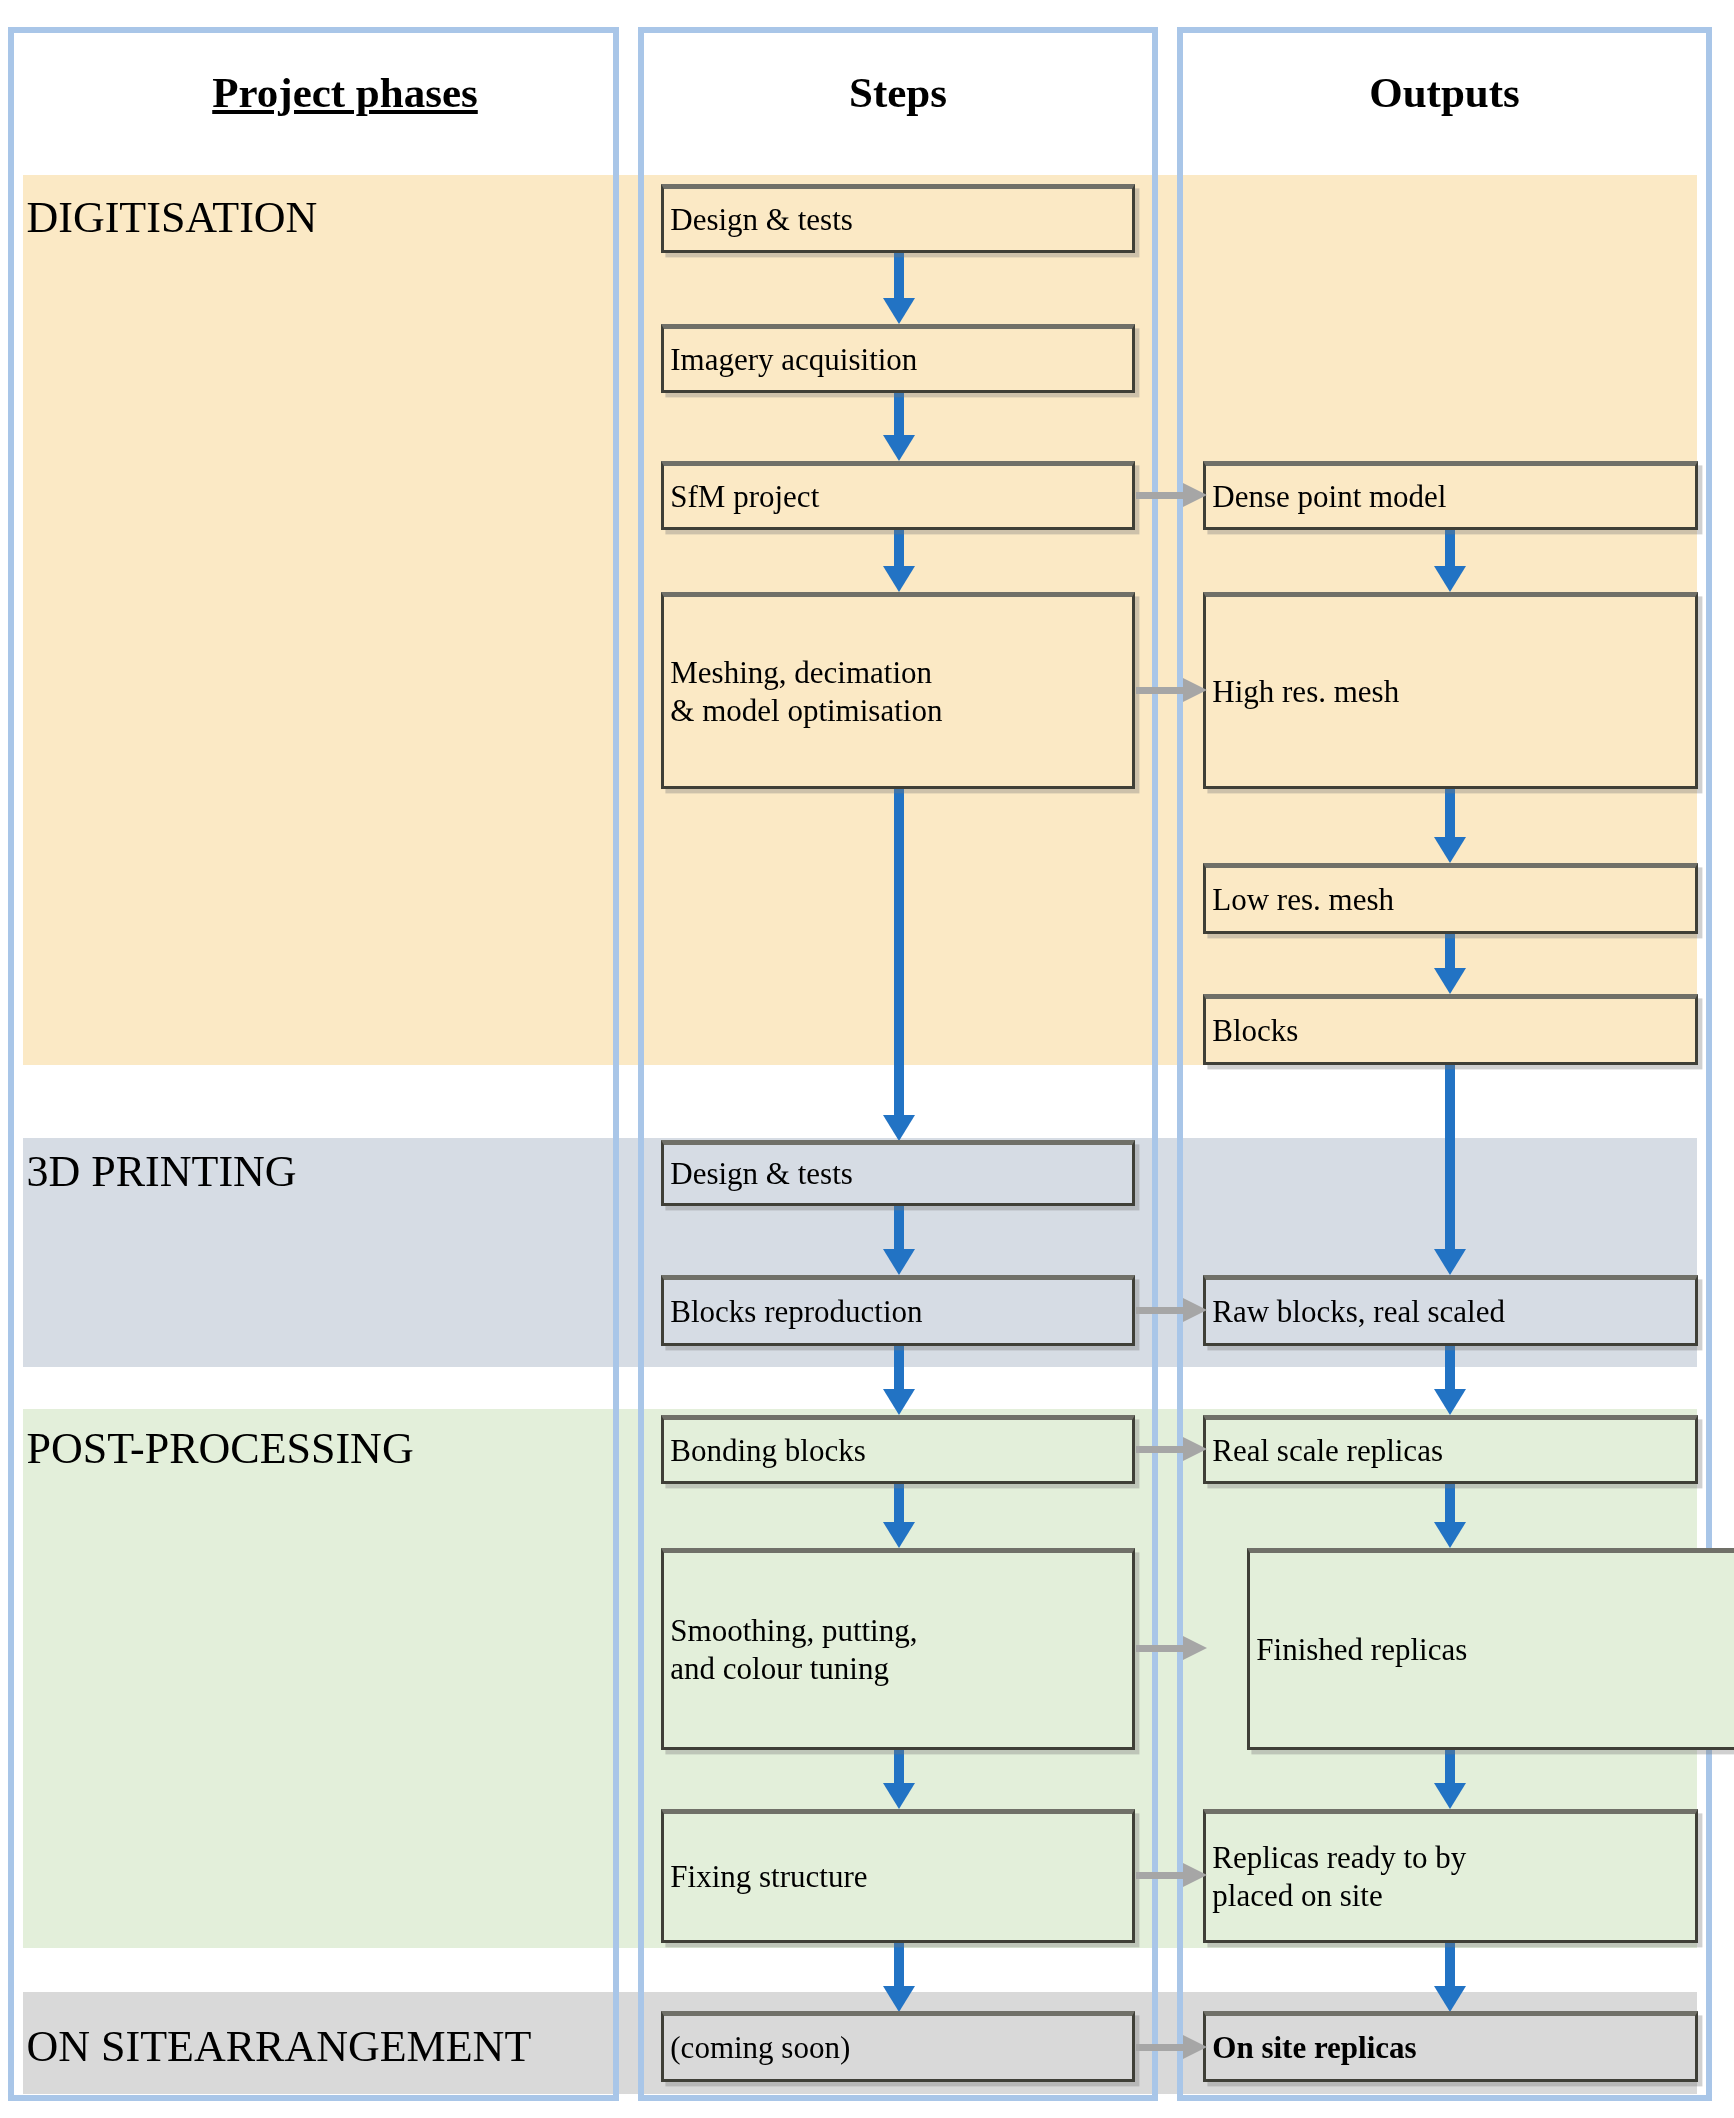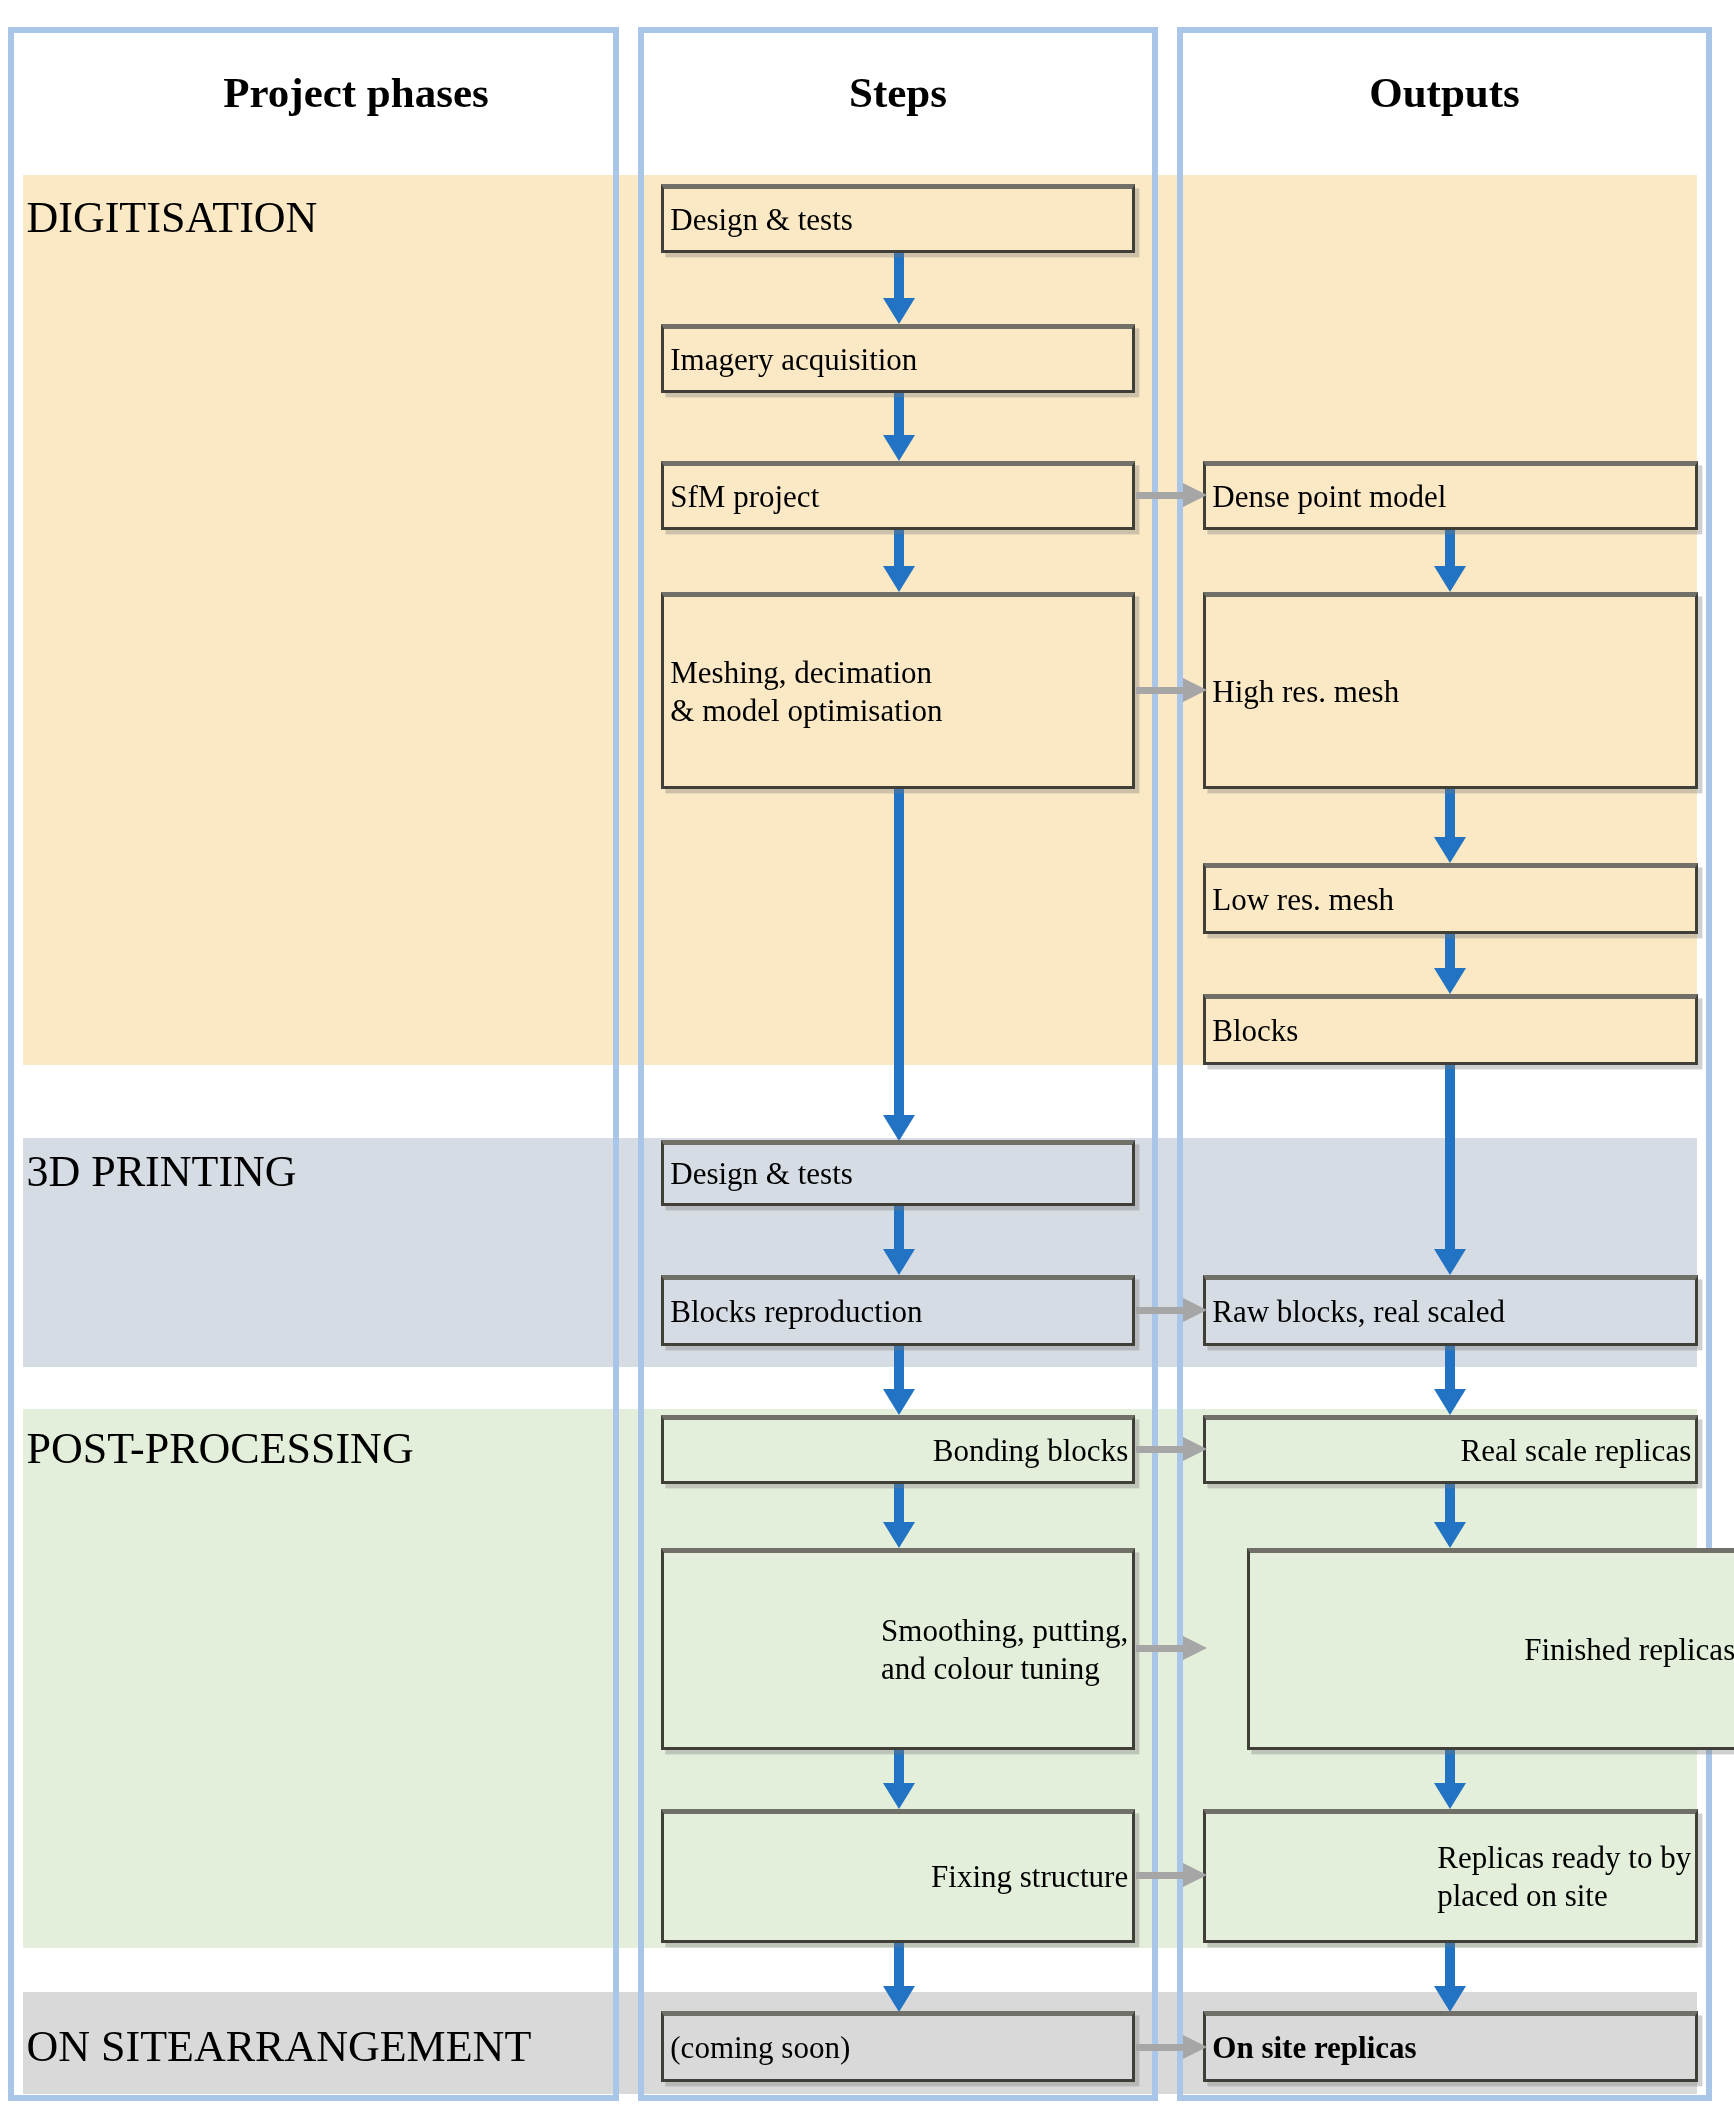--- a/index.html
+++ b/index.html
@@ -42,21 +42,21 @@
     z-index:4;
   }
   .box .lbl{
     padding-left:6.3px;padding-right:3.8px;
     font-size:31px;line-height:1.22;
     white-space:pre-line;
   }
   .box.bold .lbl{font-weight:bold;}
   .fill-dig{background:#FBE9C5;}
   .fill-prn{background:#D6DCE4;}
-  .fill-pst{background:#E3EFDA;justify-content:flex-end;}
+  .fill-pst{background:#E3EFDA;}
   .fill-ons{background:#D9D9D9;}
   .varrow{position:absolute;width:33px;z-index:3;}
   .varrow .shaft{
     position:absolute;left:11.3px;top:0;width:9.4px;
     height:calc(100% - 25px);
     background:#2273C4;
   }
   .varrow .head{
     position:absolute;bottom:0;left:0;width:0;height:0;
     border-left:16.4px solid transparent;
@@ -82,21 +82,21 @@
 
   <div class="band band-digitisation" style="top:175px;height:890px;"></div>
   <div class="band band-printing" style="top:1138px;height:229px;"></div>
   <div class="band band-post" style="top:1409px;height:539px;"></div>
   <div class="band band-onsite" style="top:1992px;height:102px;"></div>
 
   <div class="colframe" style="left:8.2px;width:611px;"></div>
   <div class="colframe" style="left:638px;width:520px;"></div>
   <div class="colframe" style="left:1177px;width:535px;"></div>
 
-  <div class="colheader" style="left:21px;width:670px;">Project phases</div>
+  <div class="colheader" style="left:10px;width:670px;text-decoration:underline;">Project phases</div>
   <div class="colheader" style="left:638px;width:520px;">Steps</div>
   <div class="colheader" style="left:1177px;width:535px;">Outputs</div>
 
   <div class="phaselabel" style="top:193px;">DIGITISATION</div>
   <div class="phaselabel" style="top:1147px;">3D PRINTING</div>
   <div class="phaselabel" style="top:1424px;">POST-PROCESSING</div>
   <div class="phaselabel" style="top:2022px;">ON SITEARRANGEMENT</div>
 
   <div class="box fill-dig" style="left:661px;top:184px;width:474px;height:69px;">
       <span class="lbl">Design &amp; tests</span>

